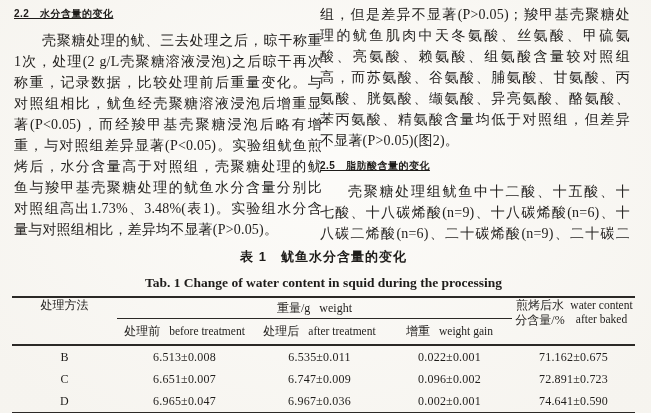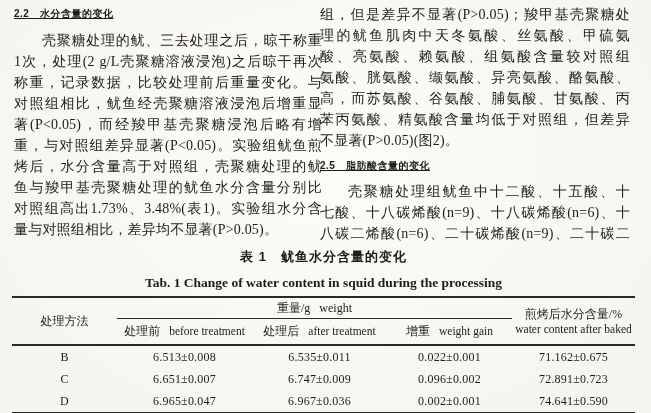--- a/index.html
+++ b/index.html
@@ -45,21 +45,21 @@
     text-align:center; font-weight:bold; font-size:13.5px; line-height:17px;
     margin-top:9px;
   }
   .tbl { width:623px; margin:5px auto 0 auto; }
   .rule-heavy { height:0; border-top:2px solid #2b2926; }
   .thead, .trow {
     display:grid;
     grid-template-columns:105px 135px 135px 125px 123px;
   }
   .hc { text-align:center; }
-  .hc-stack { grid-row:1 / 3; display:flex; flex-direction:column; justify-content:center; }
+  .hc-stack { grid-row:1 / 3; display:flex; flex-direction:row; justify-content:center; }
   .hc-stack .cn { font-size:12px; line-height:15px; }
   .hc-stack .en { font-size:11.5px; line-height:14px; }
   .hgroup {
     grid-column:2 / 5; grid-row:1;
     font-size:12px; line-height:20px; height:20px;
     border-bottom:1.5px solid #2b2926;
     text-align:center;
   }
   .hsub {
     grid-row:2; font-size:11.5px; line-height:25px; height:25px; text-align:center;
@@ -88,22 +88,22 @@
     <div class="ln">烤后，水分含量高于对照组，壳聚糖处理的鱿</div>
     <div class="ln">鱼与羧甲基壳聚糖处理的鱿鱼水分含量分别比</div>
     <div class="ln">对照组高出1.73%、3.48%(表1)。实验组水分含</div>
     <div class="ln para-end">量与对照组相比，差异均不显著(P&gt;0.05)。</div>
   </div>
 
   <div class="col col-right">
     <div class="ln">组，但是差异不显著(P&gt;0.05)；羧甲基壳聚糖处</div>
     <div class="ln">理的鱿鱼肌肉中天冬氨酸、丝氨酸、甲硫氨</div>
     <div class="ln">酸、亮氨酸、赖氨酸、组氨酸含量较对照组</div>
+    <div class="ln">高，而苏氨酸、谷氨酸、脯氨酸、甘氨酸、丙</div>
     <div class="ln">氨酸、胱氨酸、缬氨酸、异亮氨酸、酪氨酸、</div>
-    <div class="ln">高，而苏氨酸、谷氨酸、脯氨酸、甘氨酸、丙</div>
     <div class="ln">苯丙氨酸、精氨酸含量均低于对照组，但差异</div>
     <div class="ln para-end">不显著(P&gt;0.05)(图2)。</div>
     <div class="sec-heading">2.5　脂肪酸含量的变化</div>
     <div class="ln indent">壳聚糖处理组鱿鱼中十二酸、十五酸、十</div>
     <div class="ln">七酸、十八碳烯酸(n=9)、十八碳烯酸(n=6)、十</div>
     <div class="ln">八碳二烯酸(n=6)、二十碳烯酸(n=9)、二十碳二</div>
   </div>
 
   <div class="tblock">
     <div class="t-title-cn">表 1　鱿鱼水分含量的变化</div>

